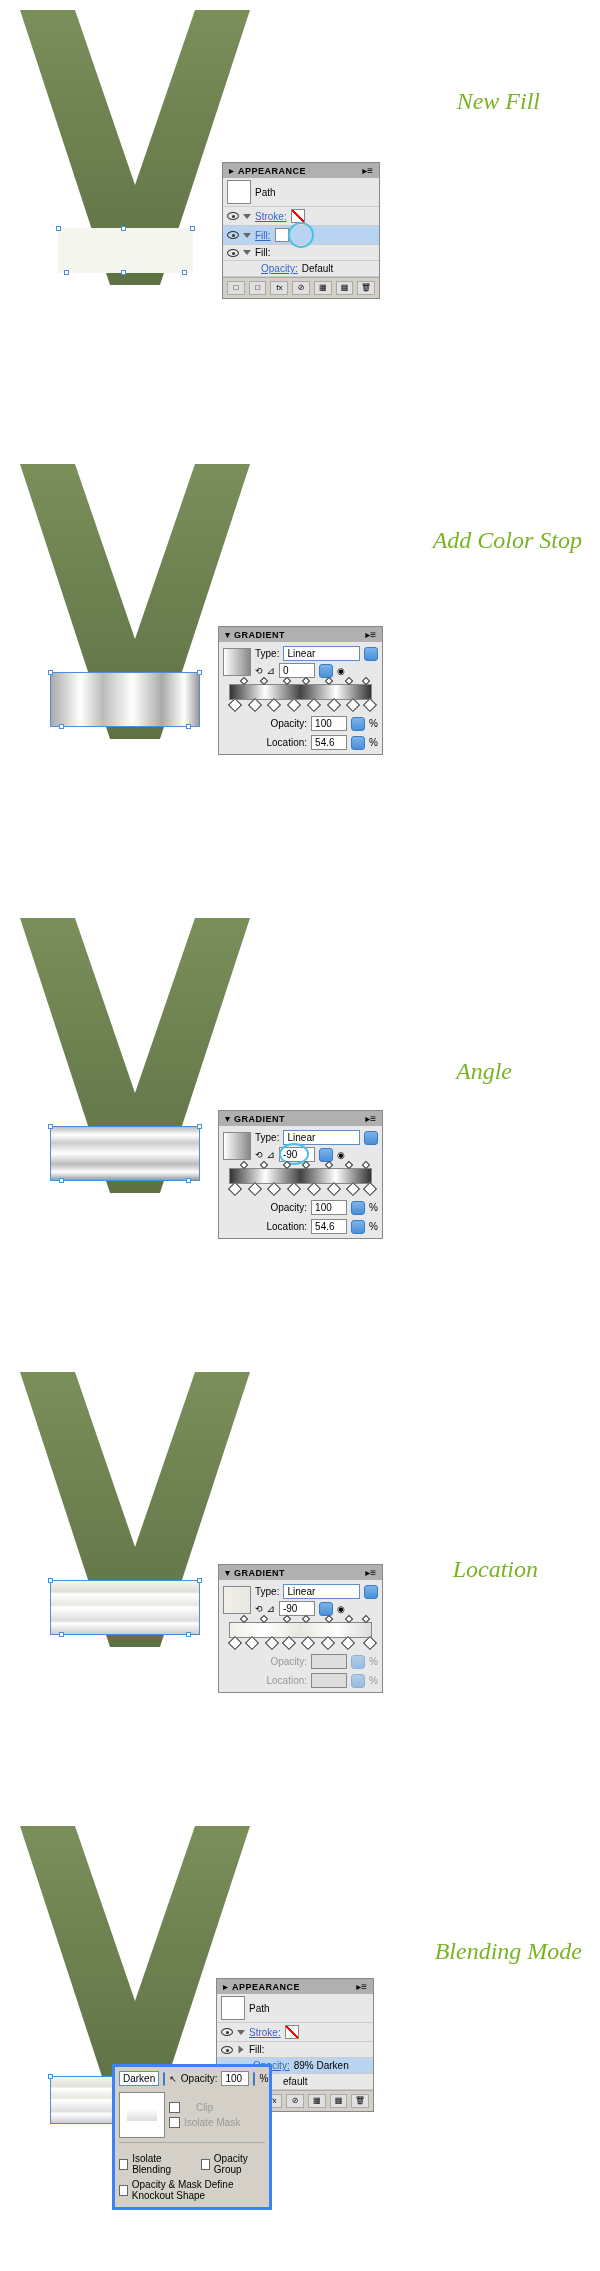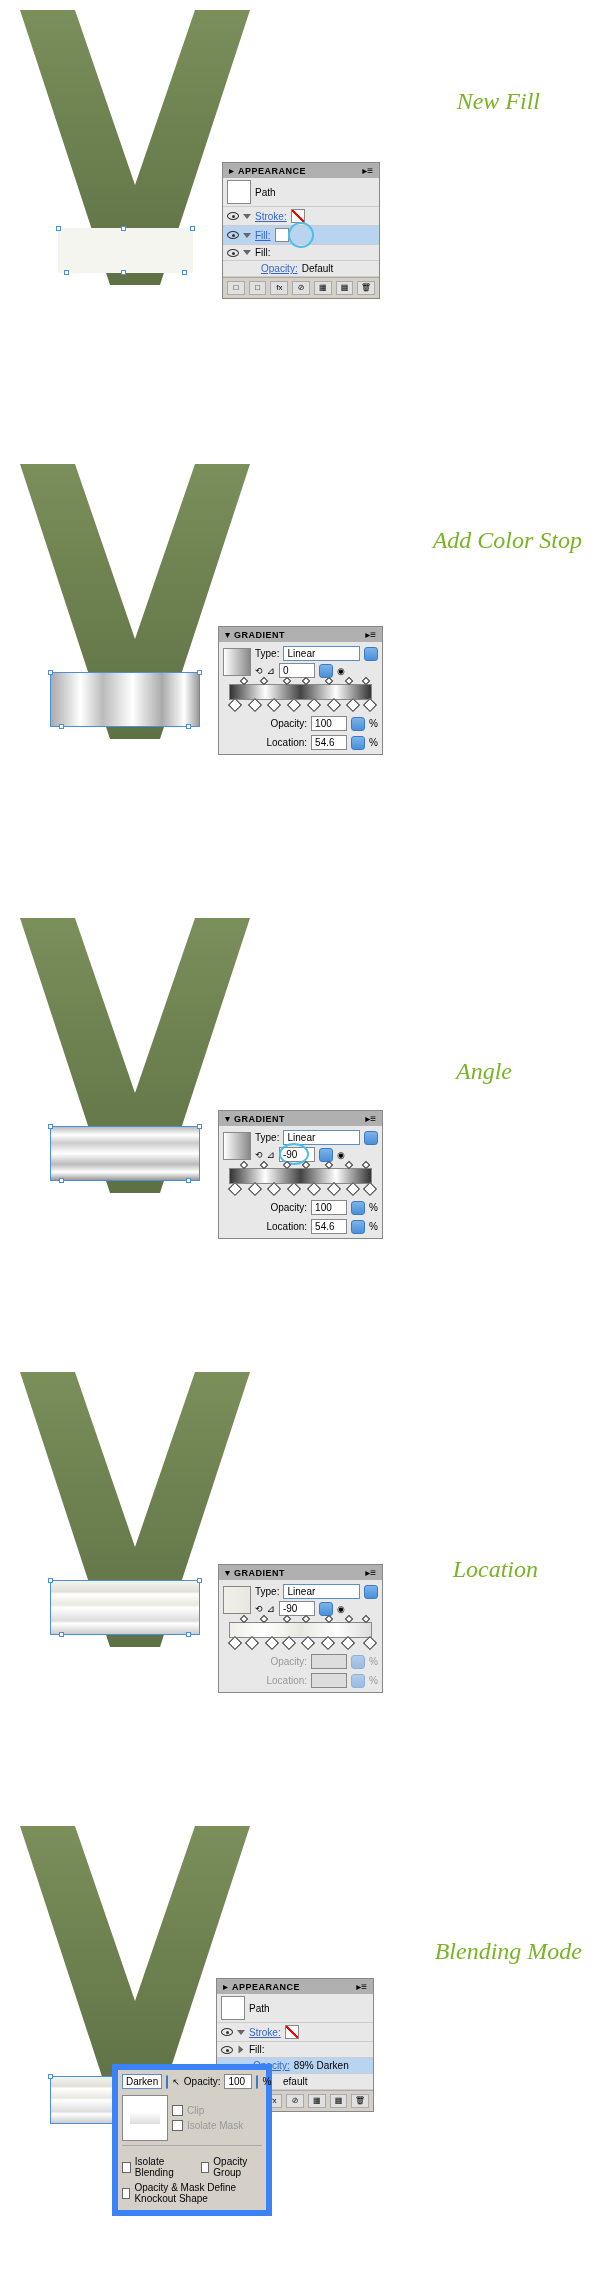--- a/index.html
+++ b/index.html
@@ -31,21 +31,21 @@
     .grad-preview { width: 28px; height: 28px; border: 1px solid #888; background: linear-gradient(90deg, #fff, #888); }
     .grad-slider { position: relative; height: 16px; background: linear-gradient(90deg, #333, #fff, #444, #fff, #333); margin: 2px 6px; border: 1px solid #888; }
     .grad-stop { position: absolute; width: 10px; height: 10px; top: 15px; transform: rotate(45deg); background: #fff; border: 1px solid #333; }
     .grad-diamond { position: absolute; top: -7px; width: 6px; height: 6px; transform: rotate(45deg); border: 1px solid #333; background: #fff; }
     .dropdown { background: #fff; border: 1px solid #5a8fc7; padding: 1px 3px; font-size: 10px; }
     .input-sm { background: #fff; border: 1px solid #888; padding: 1px 3px; font-size: 10px; width: 36px; }
     .arrow-btn { width: 14px; height: 14px; background: linear-gradient(#7db3e8, #4a90d9); border: 1px solid #3a7bc8; border-radius: 3px; }
     
     .circle-highlight { position: absolute; border: 2px solid #4ac0e8; border-radius: 50%; }
     
-    .blend-panel { position: absolute; background: #d4d0c8; border: 6px solid #3b82f6; font-size: 10px; padding: 4px; }
+    .blend-panel { position: absolute; background: #d4d0c8; border: 3px solid #3b82f6; font-size: 10px; padding: 4px; }
     .checkbox-row { display: flex; align-items: center; gap: 4px; padding: 2px 0; }
     .cb { width: 11px; height: 11px; border: 1px solid #666; background: #fff; }
   </style>
 </head>
 <body>
 
 <div class="step">
   <div class="step-label" style="top:88px; right:60px;">New Fill</div>
   <svg class="v-shape" width="240" height="300" style="left:10px; top:5px;">
     <defs>
@@ -383,21 +383,21 @@
       <div class="arrow-btn"></div>
       <span>%</span>
     </div>
     <div style="display:flex;gap:4px;margin-top:6px;align-items:center;">
       <div style="width:46px;height:46px;border:1px solid #888;background:#fff;display:flex;align-items:center;justify-content:center;">
         <div style="width:30px;height:12px;background:linear-gradient(180deg,#fff,#ddd);"></div>
       </div>
       <div style="flex:1;">
         <div class="checkbox-row">
             <div class="cb"></div>
-            <span style="color:#999;">Clip</span>
+            <span style="color:#999;margin-left:12px;">Clip</span>
           </div>
         <div class="checkbox-row">
             <div class="cb"></div>
             <span style="color:#999;">Isolate Mask</span>
           </div>
       </div>
     </div>
     <div style="border-top:1px solid #aaa;margin-top:4px;padding-top:8px;">
       <div class="checkbox-row">
           <div class="cb"></div>

